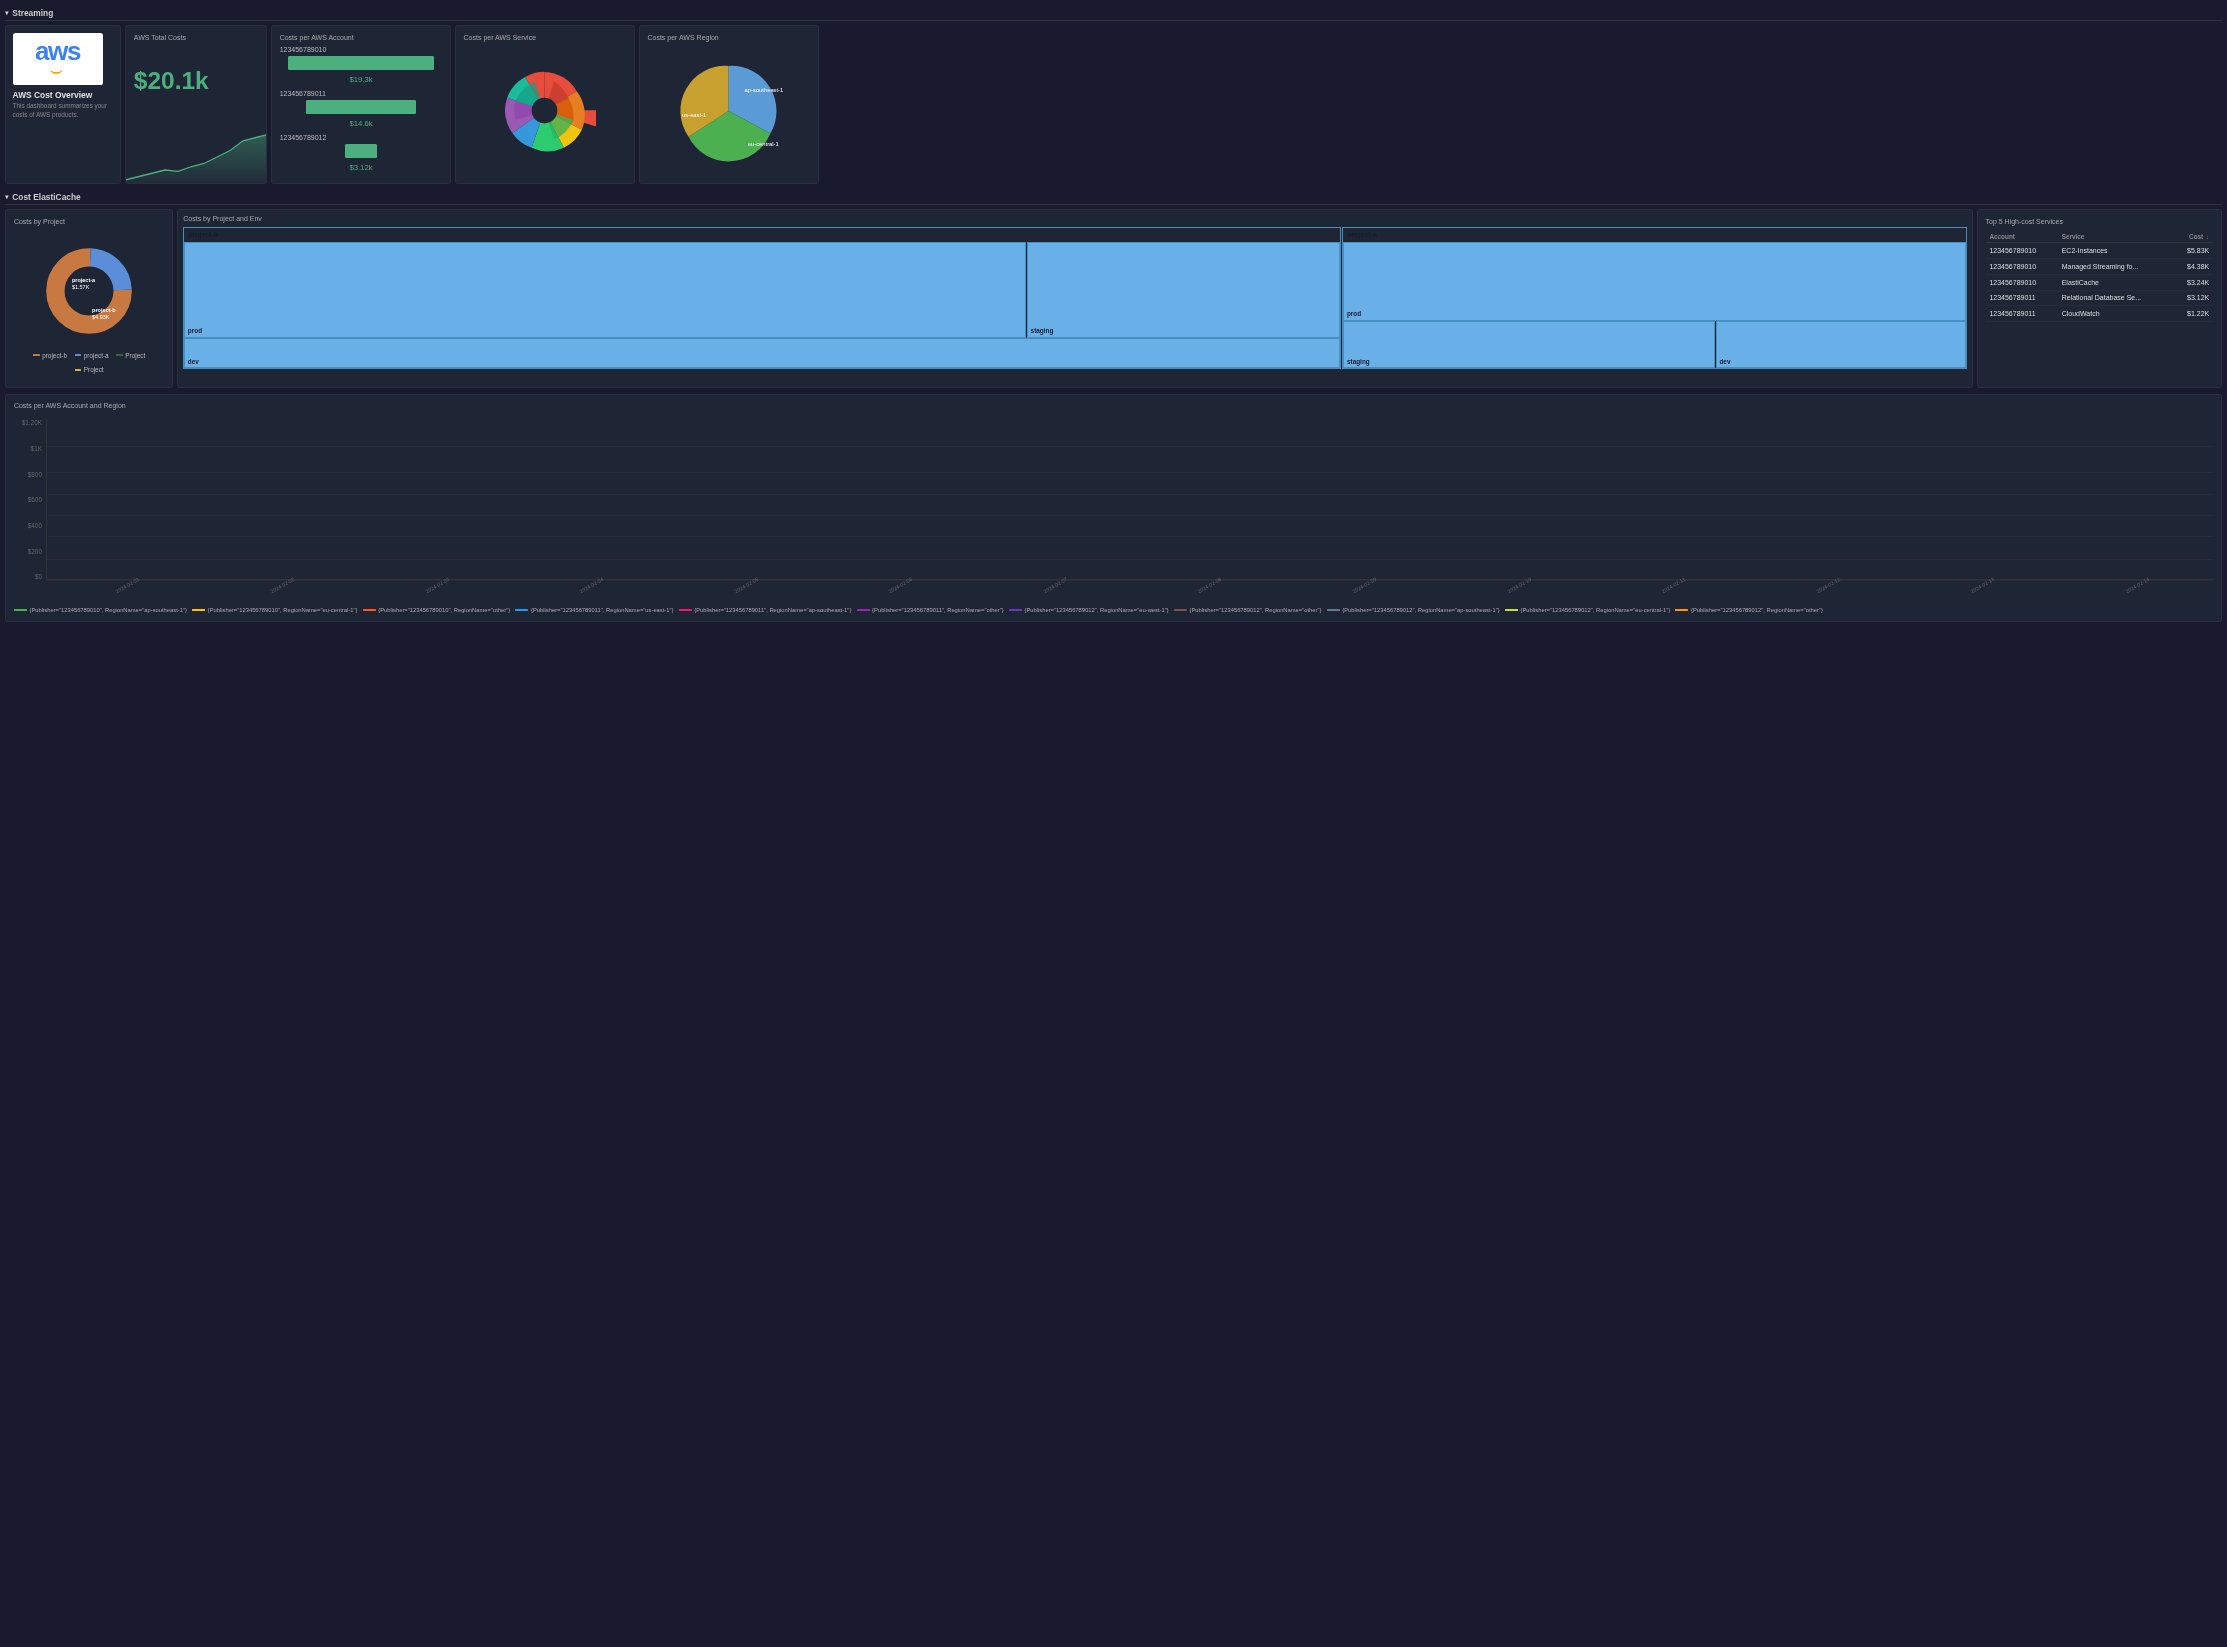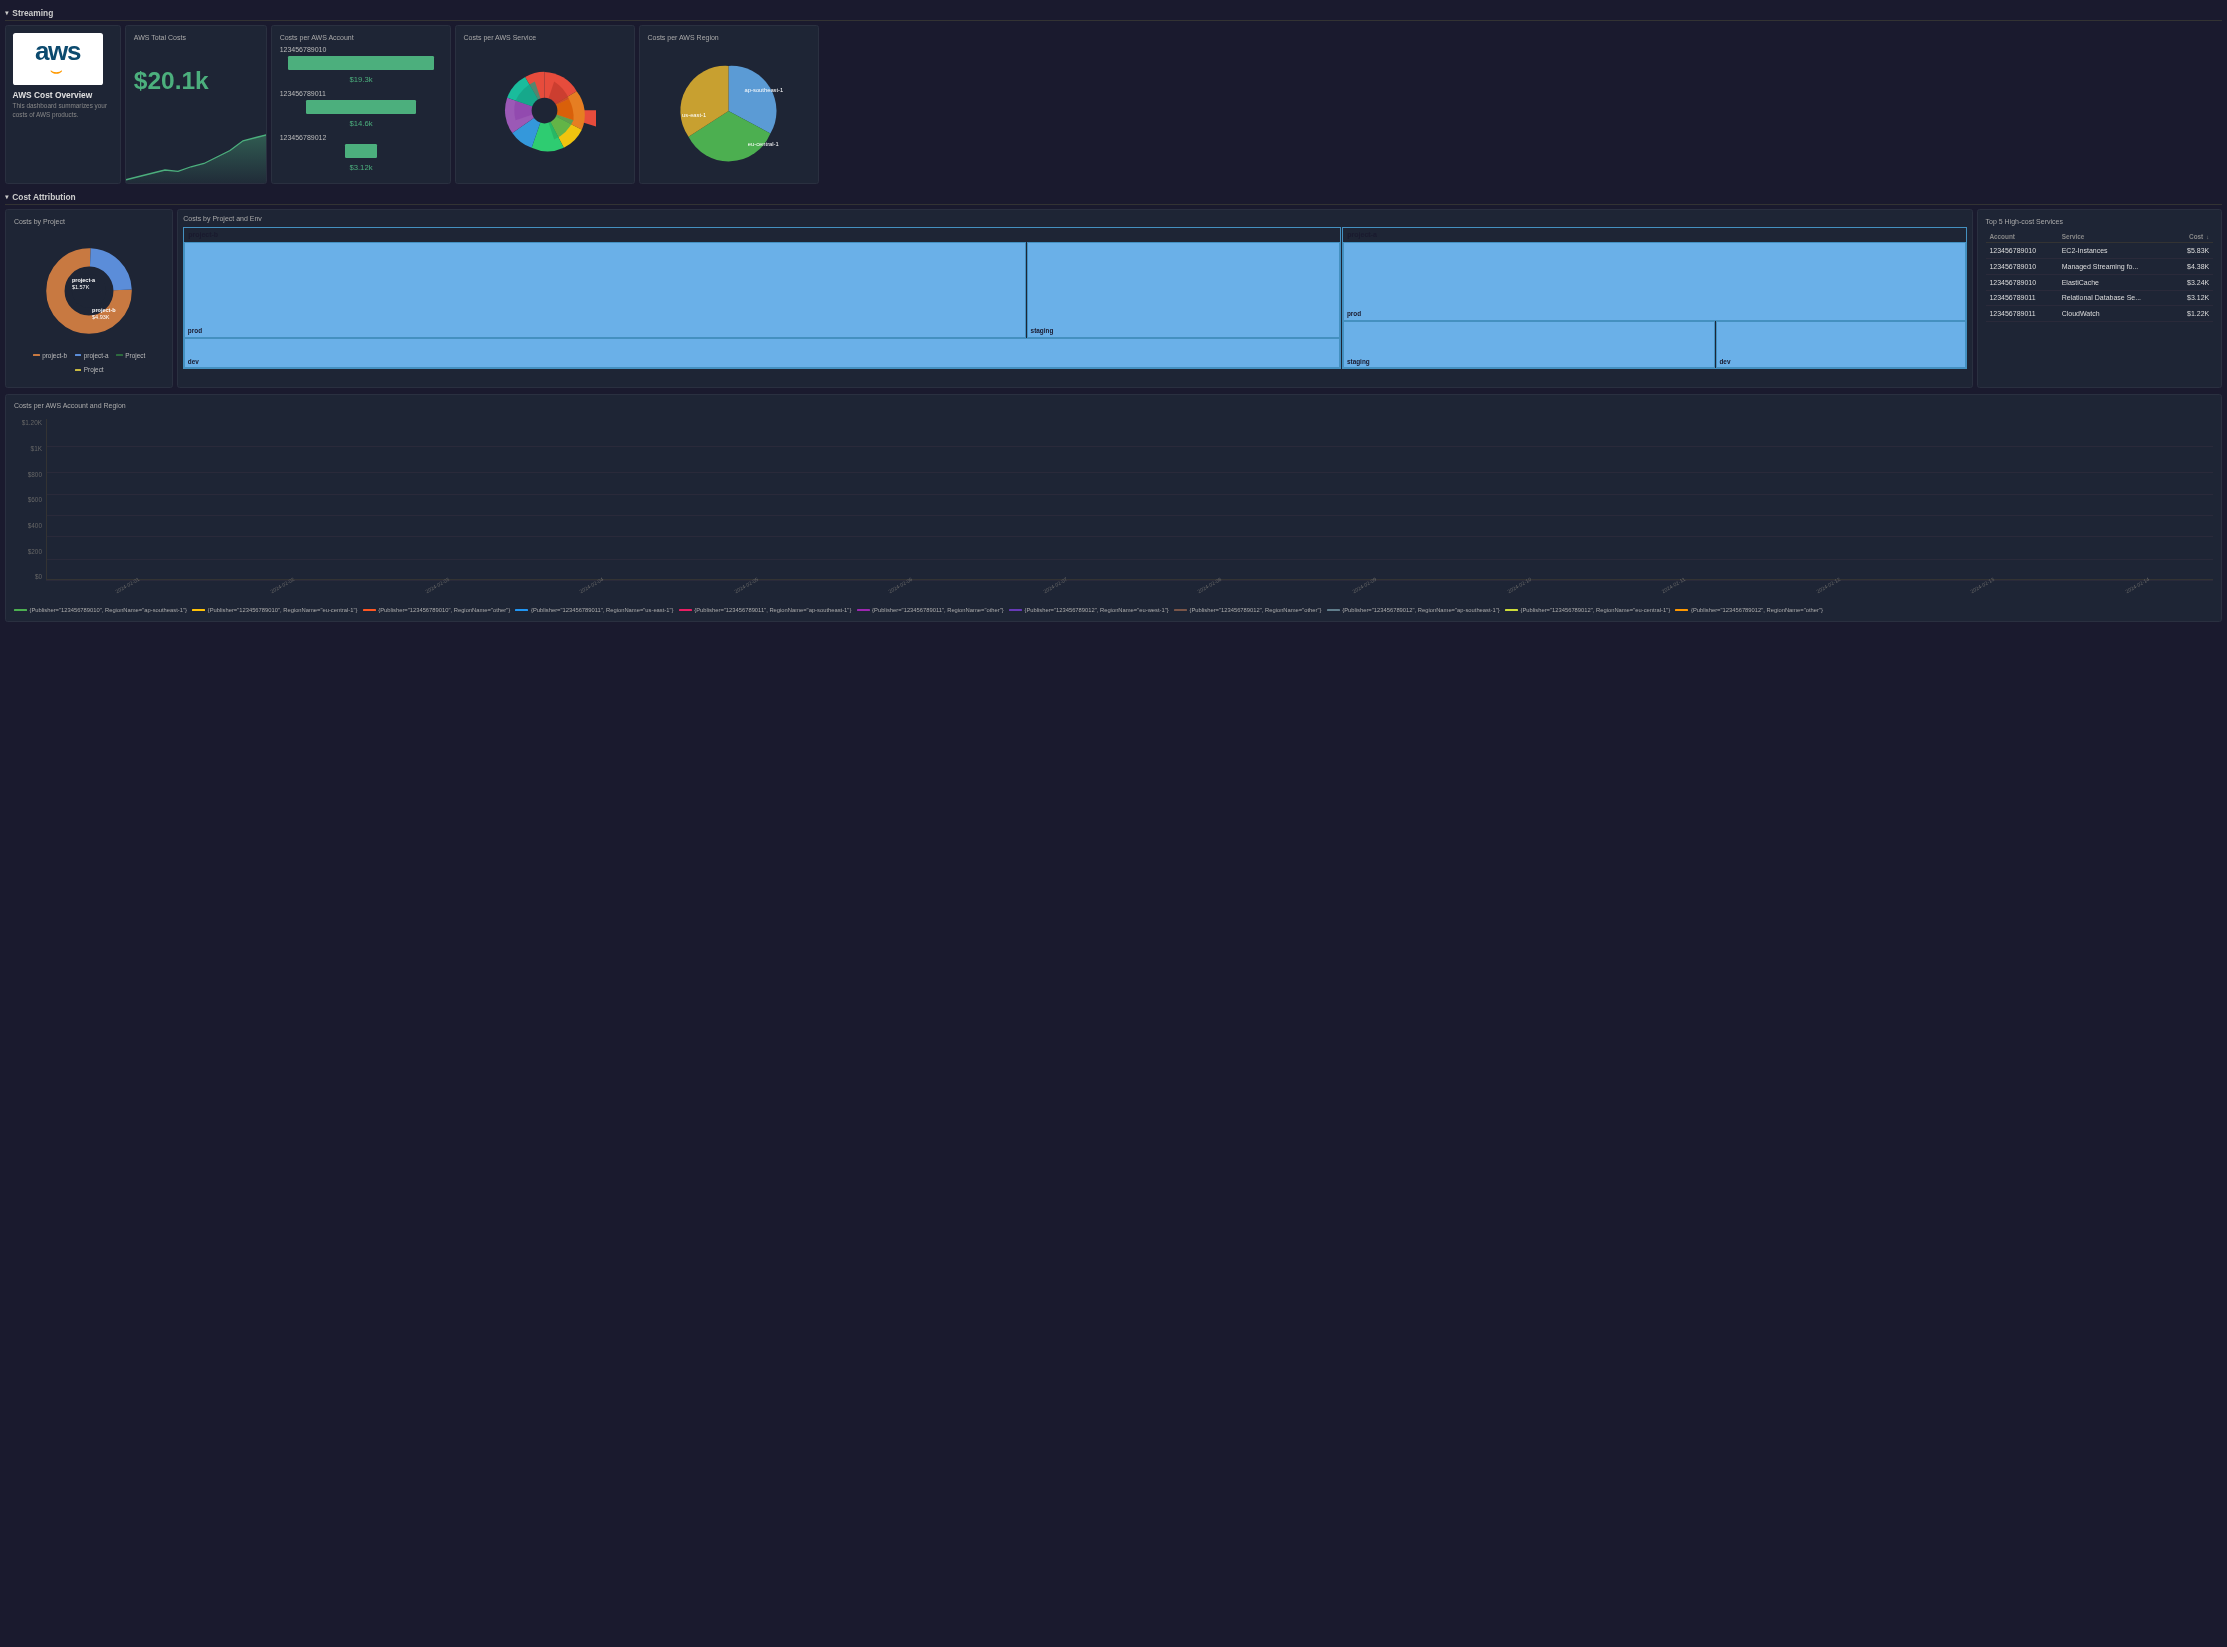--- a/index.html
+++ b/index.html
@@ -305,21 +305,21 @@
   <div>
     <div class="section-header">
       <span class="chevron">▾</span>
       <span>Streaming</span>
     </div>
     <div class="overview-grid">
 
       <div class="card aws-logo-card">
         <div class="aws-logo">
           <div style="text-align:center;">
-            <div style="font-size:26px;font-weight:900;color:#0c4a6e;letter-spacing:-1.3px;">aws</div>
+            <div style="font-size:26px;font-weight:900;color:#3b82f6;letter-spacing:-1.3px;">aws</div>
             <div style="color:#ff9900;font-size:20.6px;margin-top:-9px;letter-spacing:2.6px;">⌣</div>
           </div>
         </div>
         <div class="aws-card-title">AWS Cost Overview</div>
         <div class="aws-card-desc">This dashboard summarizes your costs of AWS products.</div>
       </div>
 
       <div class="card" style="position:relative;overflow:hidden;">
         <div class="card-label">AWS Total Costs</div>
         <div class="total-cost">$20.1k</div>
@@ -403,21 +403,21 @@
             <text x="28" y="100" font-size="9" fill="#fff" font-family="sans-serif">us-east-1</text>
           </svg>
         </div>
       </div>
     </div>
   </div>
 
   <div>
     <div class="section-header">
       <span class="chevron">▾</span>
-      <span>Cost Attribution</span>
+      <span>Cost ElastiCache</span>
     </div>
     <div class="attribution-grid">
 
       <div class="card">
         <div class="card-label">Costs by Project</div>
         <div class="donut-container">
           <svg viewBox="0 0 180 180" width="110" height="110" style="font-size:12px">
 
             <circle cx="90" cy="90" r="55" fill="none" stroke="#c87941" stroke-width="30" stroke-dasharray="261 82" stroke-dashoffset="0"></circle>
             <circle cx="90" cy="90" r="55" fill="none" stroke="#5b8dd9" stroke-width="30" stroke-dasharray="82 261" stroke-dashoffset="-261"></circle>

